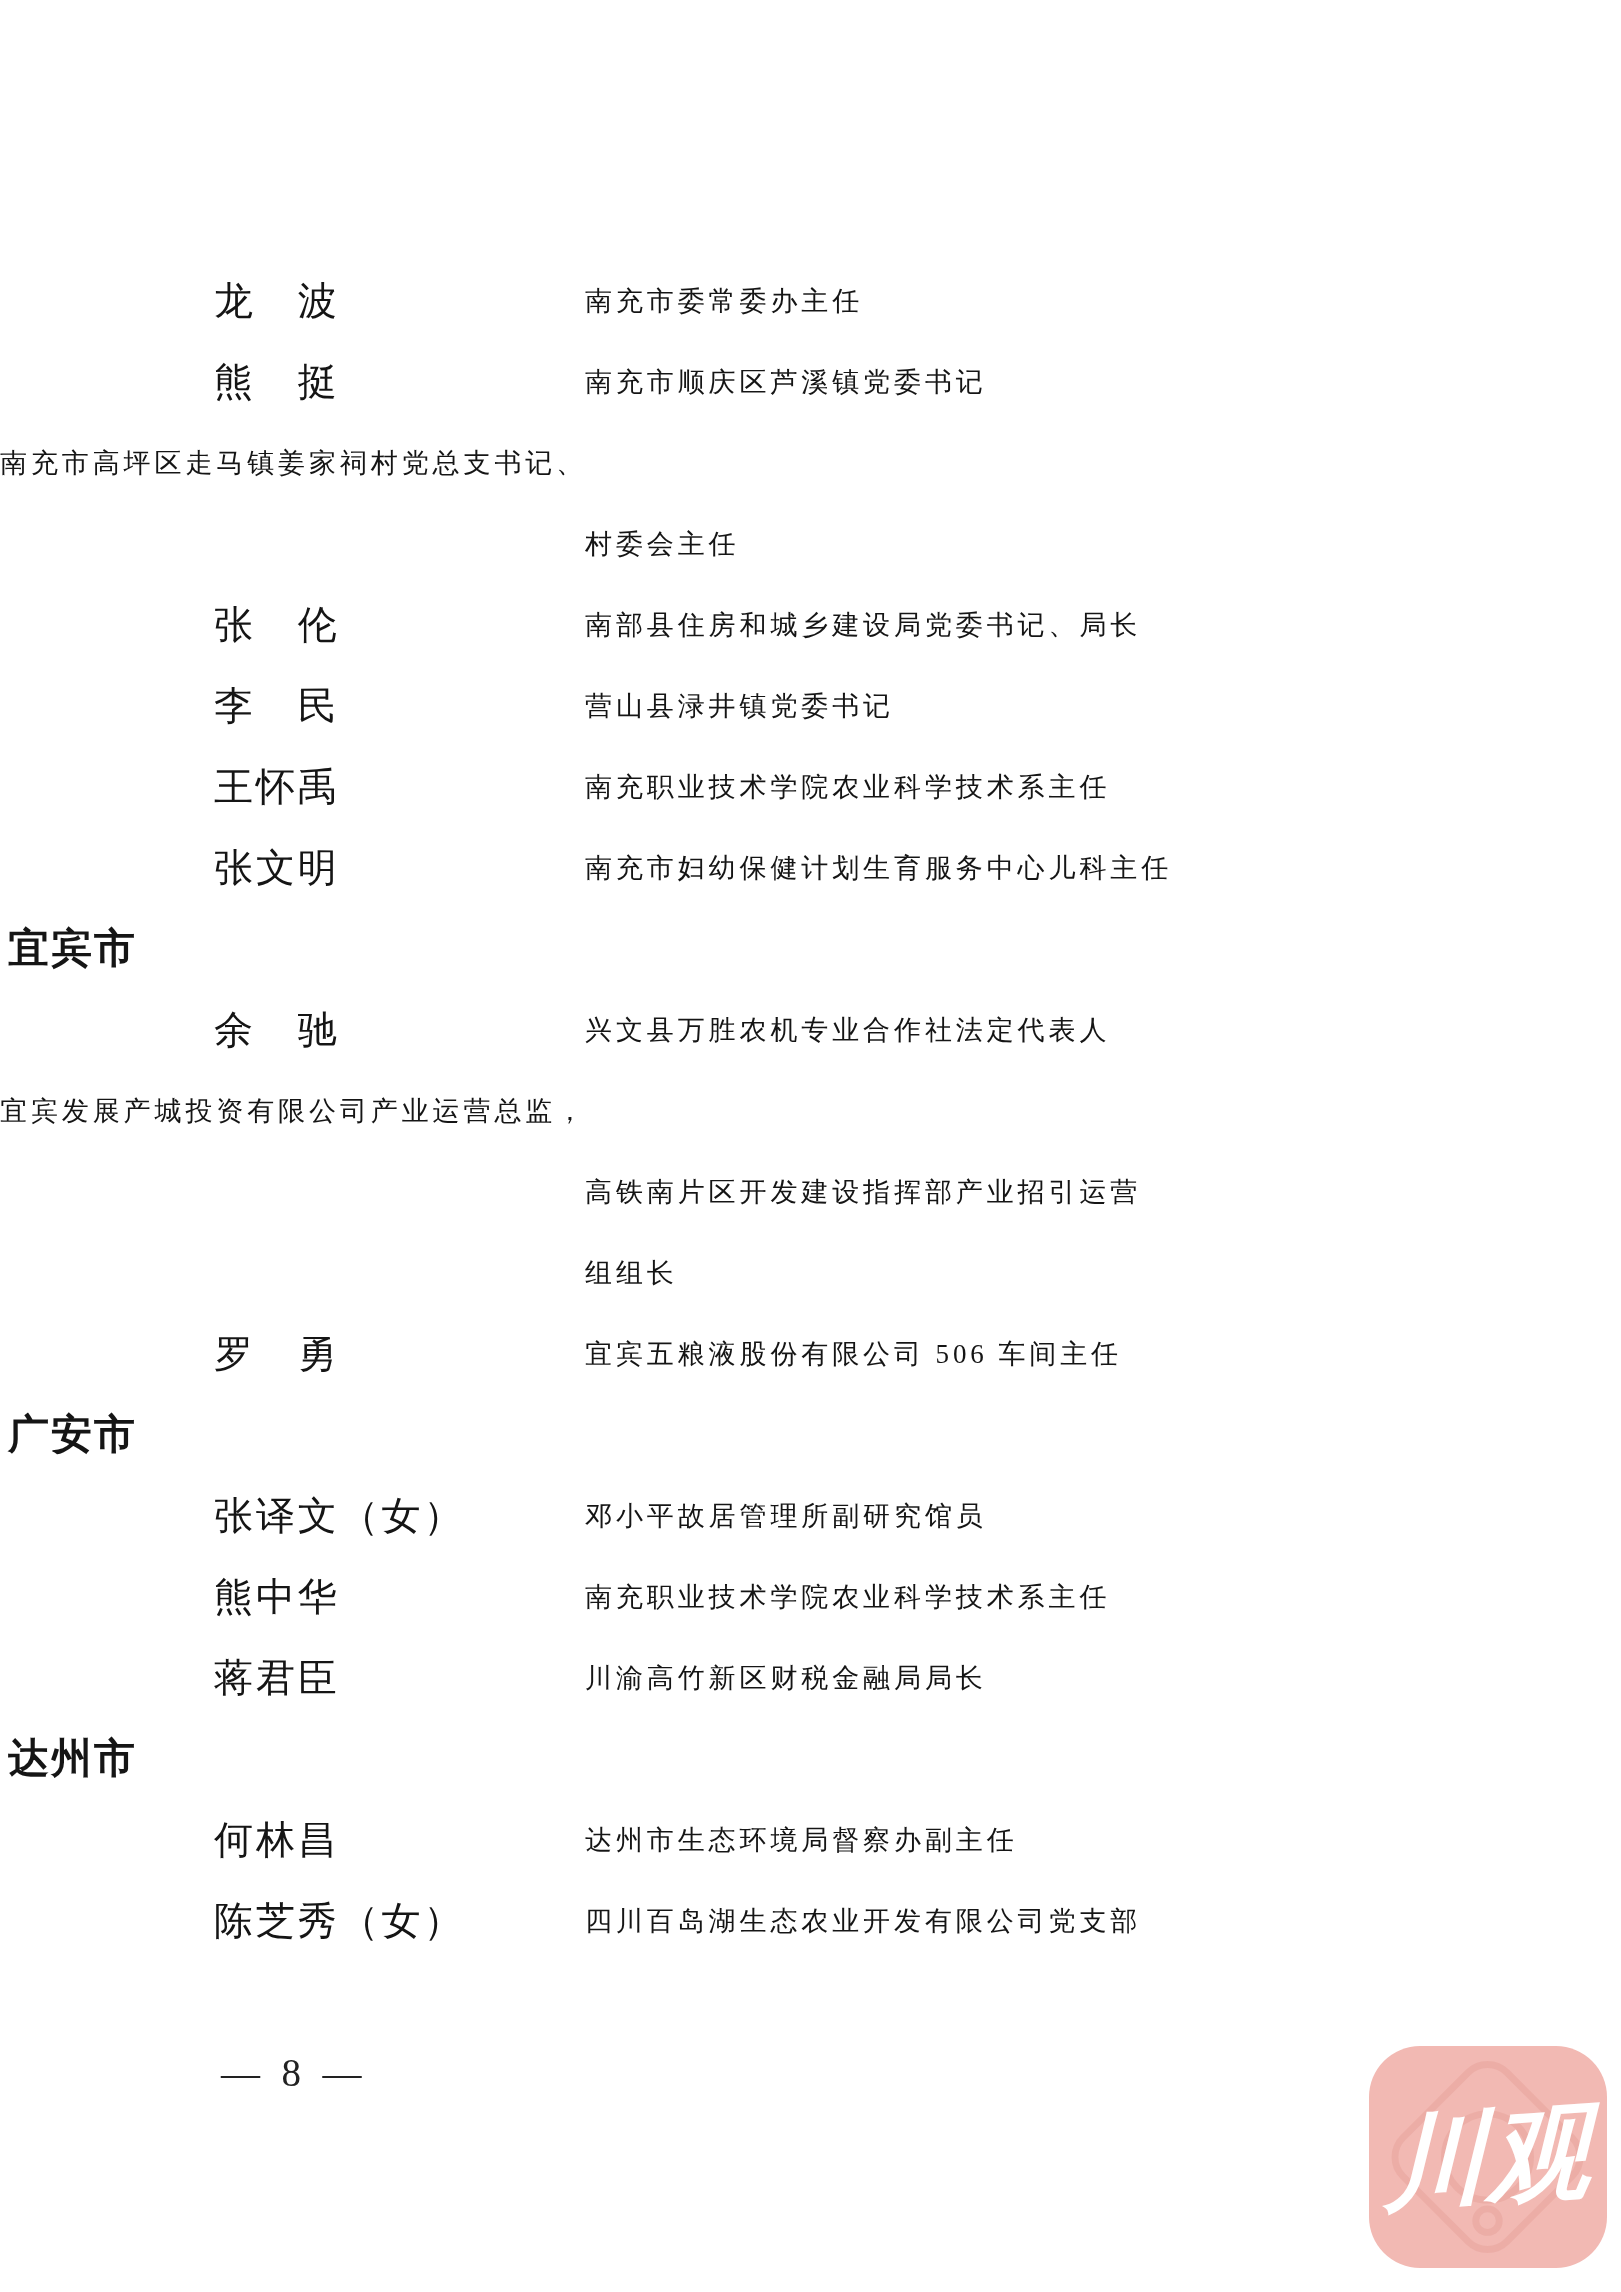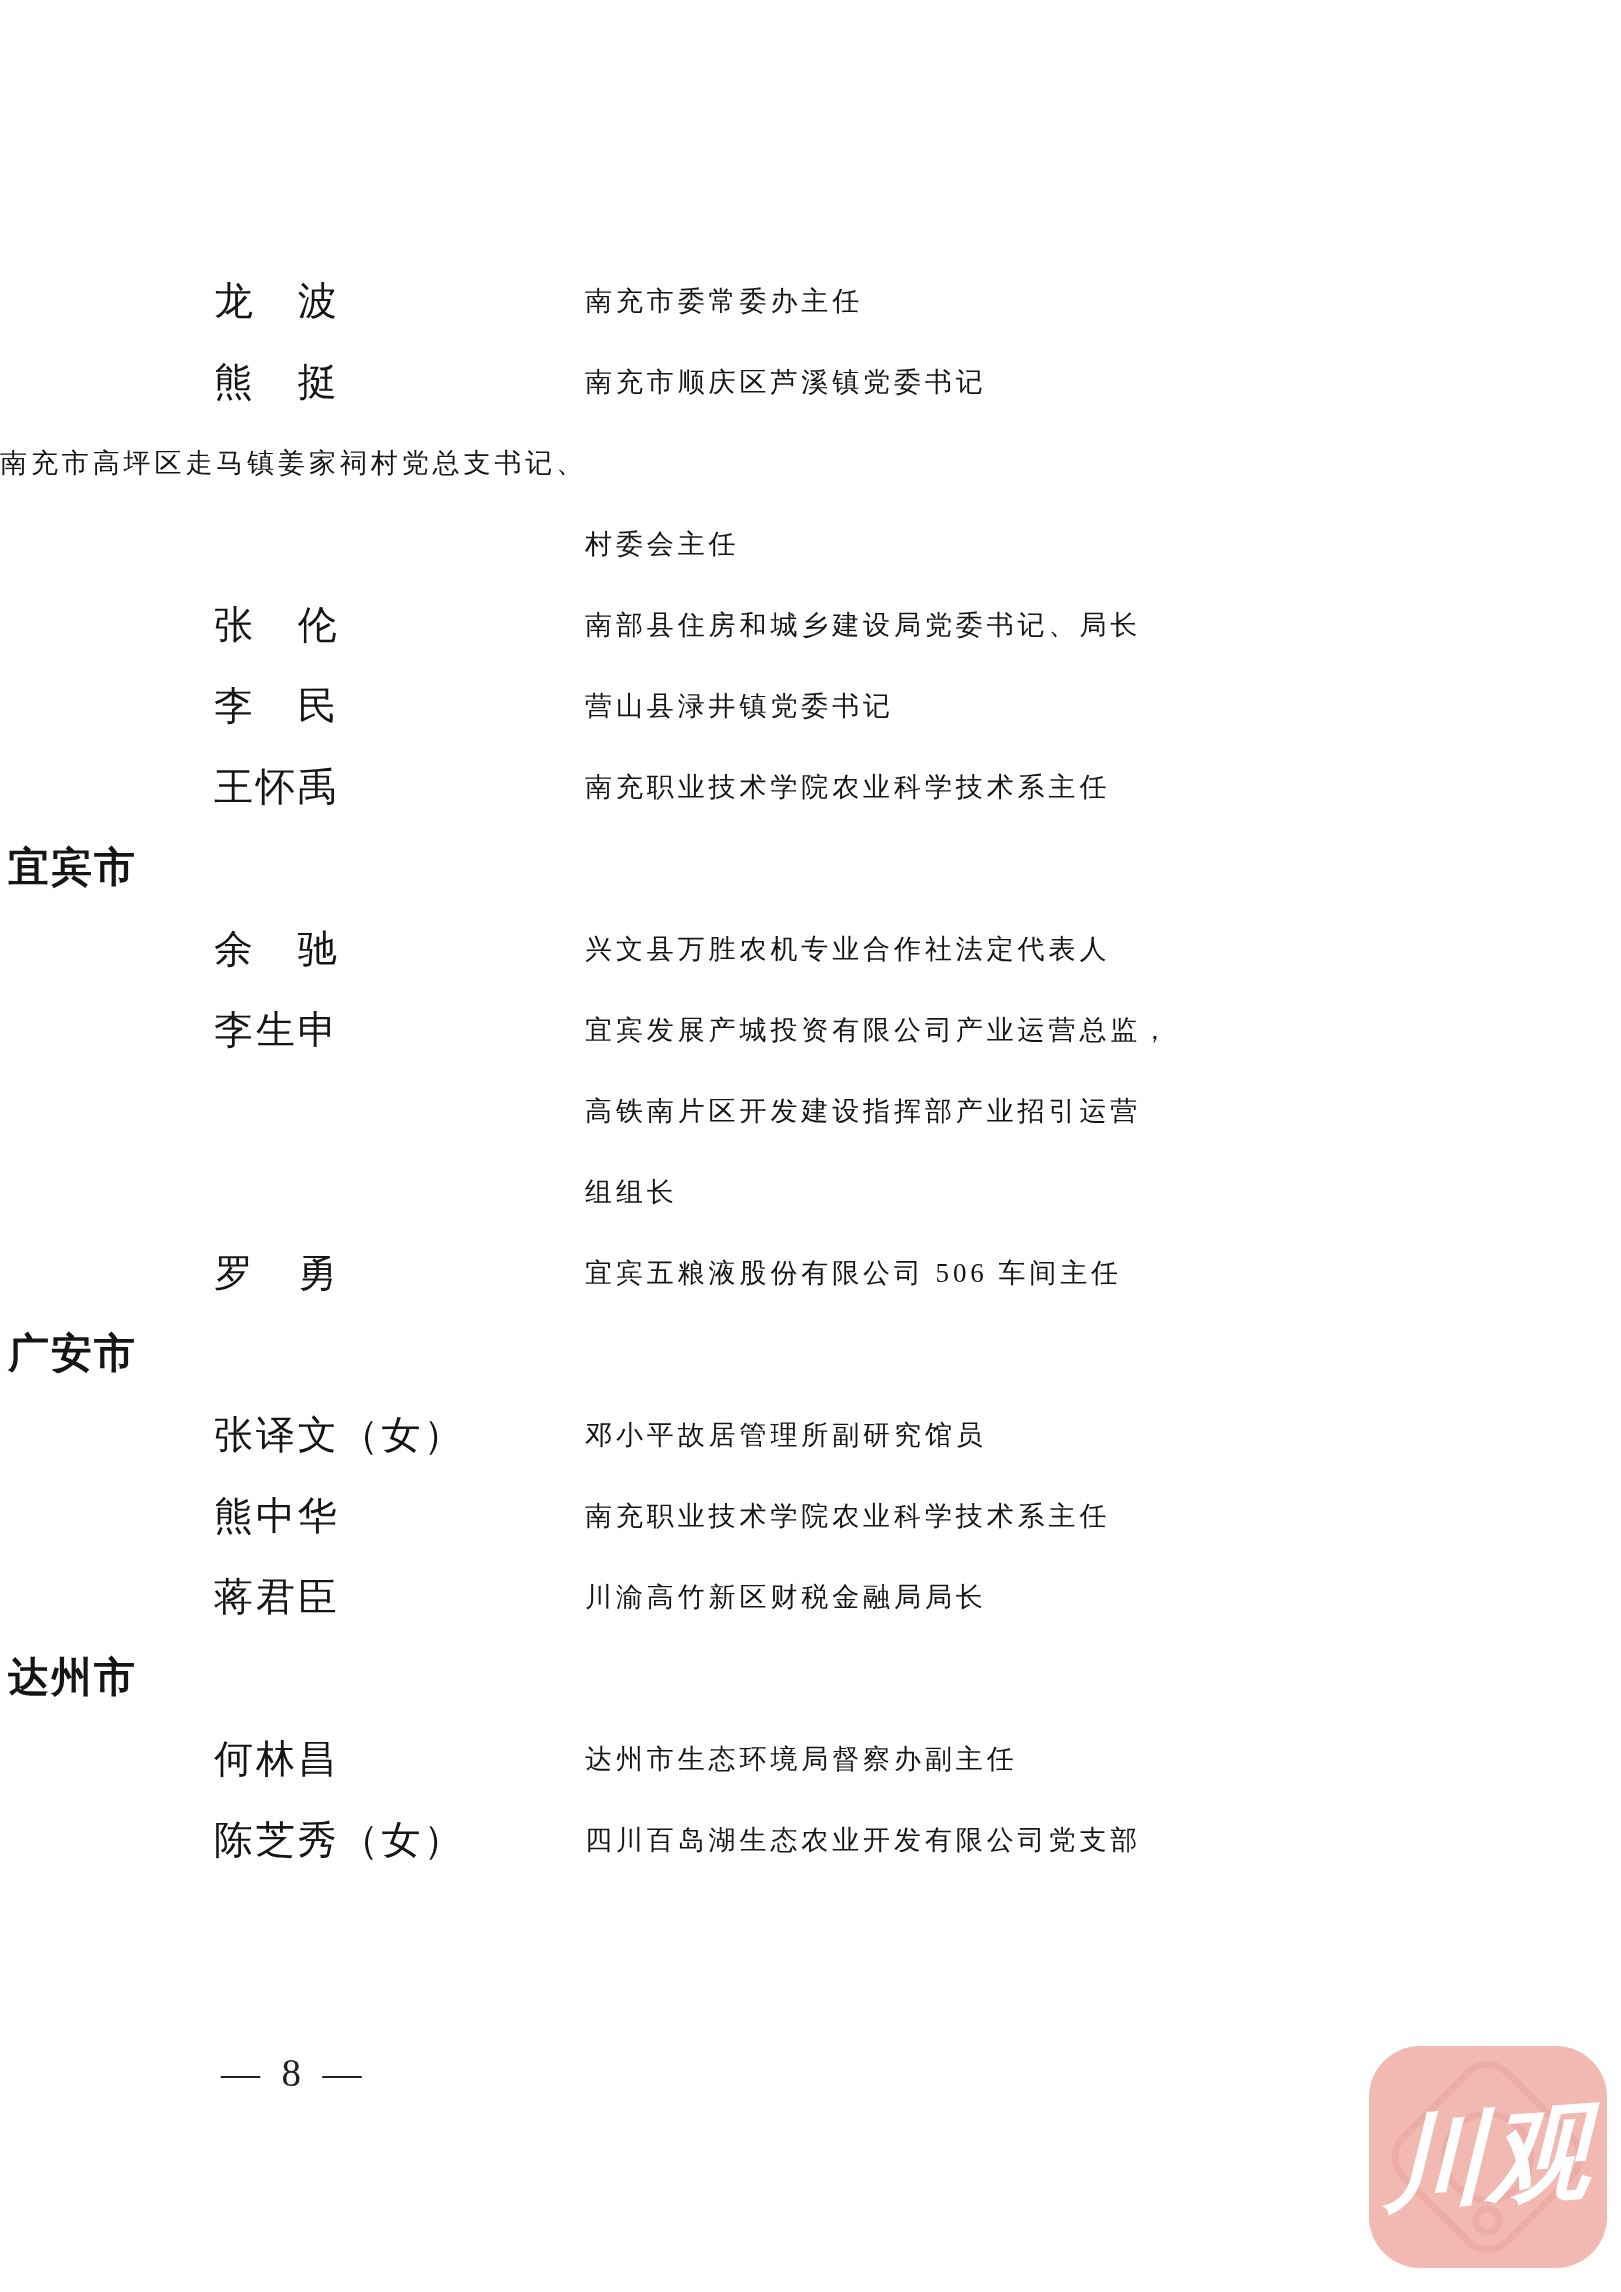--- a/index.html
+++ b/index.html
@@ -87,30 +87,33 @@
         <span class="pos">南部县住房和城乡建设局党委书记、局长</span>
       </div>
       <div class="row entry">
         <span class="name">李　民</span>
         <span class="pos">营山县渌井镇党委书记</span>
       </div>
       <div class="row entry">
         <span class="name">王怀禹</span>
         <span class="pos">南充职业技术学院农业科学技术系主任</span>
       </div>
+      <div class="row entry">
+        <span class="name">张文明</span>
+        <span class="pos">南充市妇幼保健计划生育服务中心儿科主任</span>
+      </div>
       <div class="row section">
         <span class="name">宜宾市</span>
         <span class="pos"></span>
       </div>
       <div class="row entry">
         <span class="name">余　驰</span>
         <span class="pos">兴文县万胜农机专业合作社法定代表人</span>
       </div>
       <div class="row entry">
-        <span class="name">李生申</span>
         <span class="pos">宜宾发展产城投资有限公司产业运营总监，</span>
       </div>
       <div class="row continuation">
         <span class="name"></span>
         <span class="pos">高铁南片区开发建设指挥部产业招引运营</span>
       </div>
       <div class="row continuation">
         <span class="name"></span>
         <span class="pos">组组长</span>
       </div>

